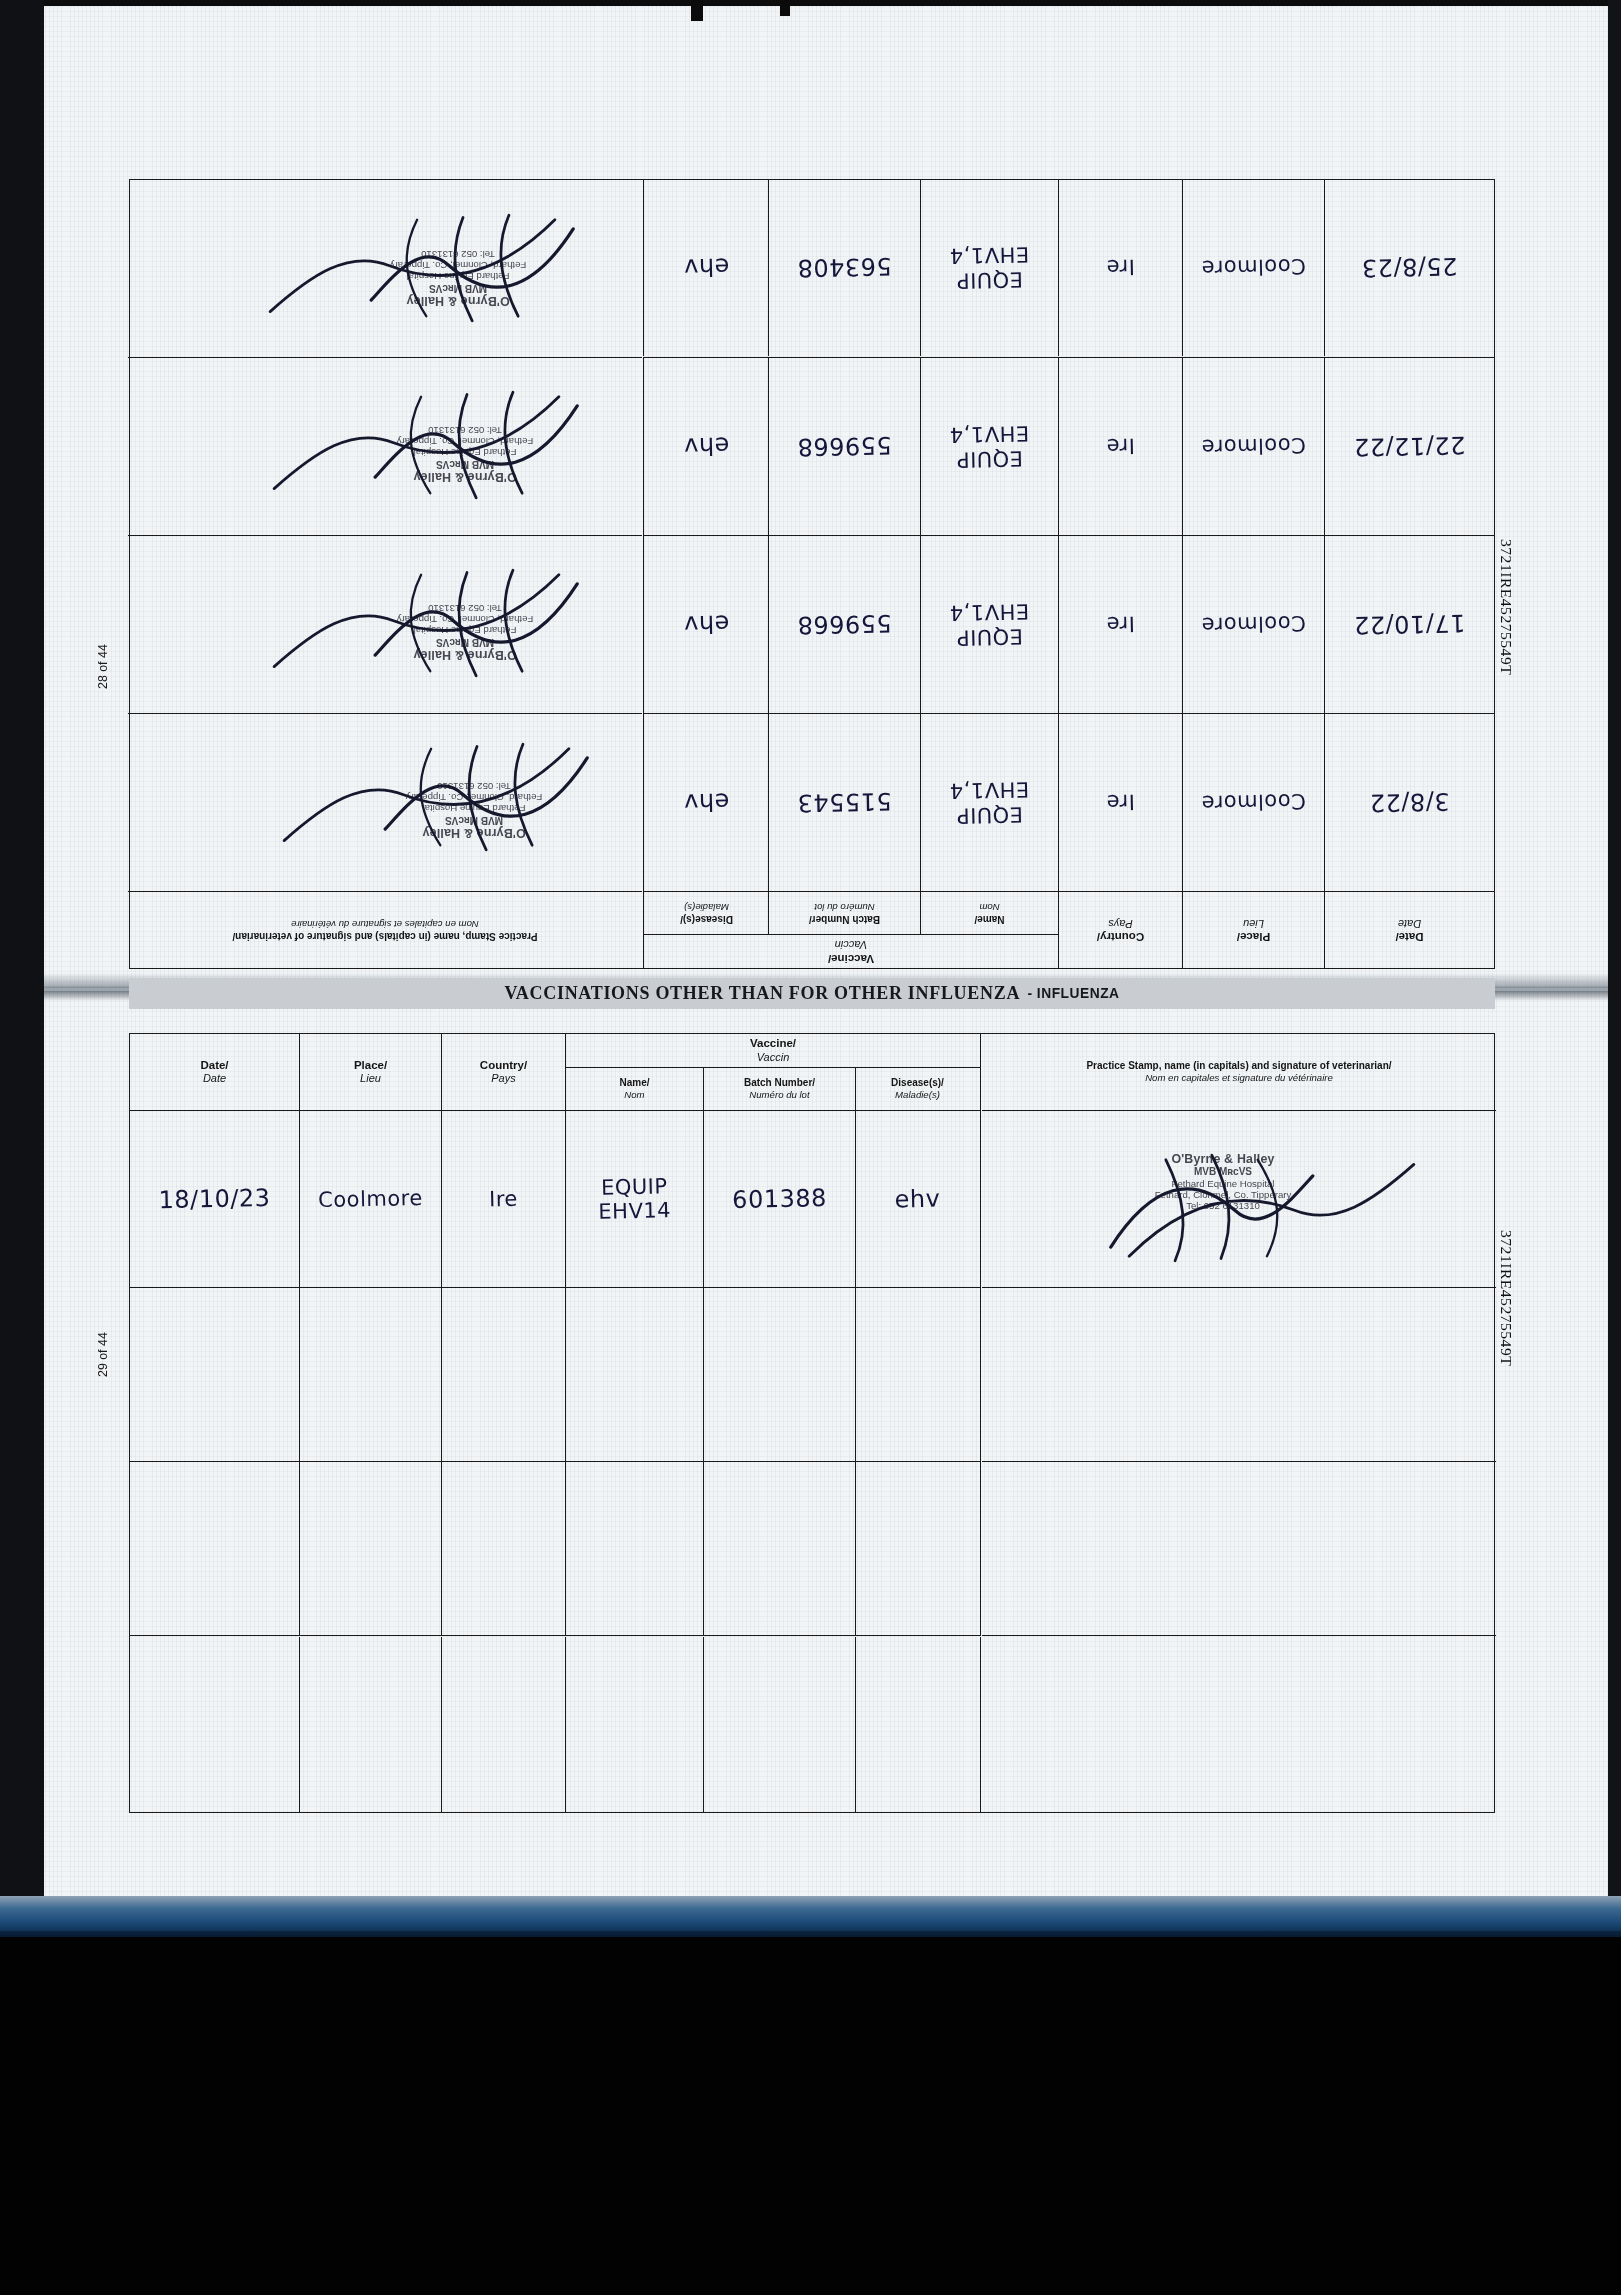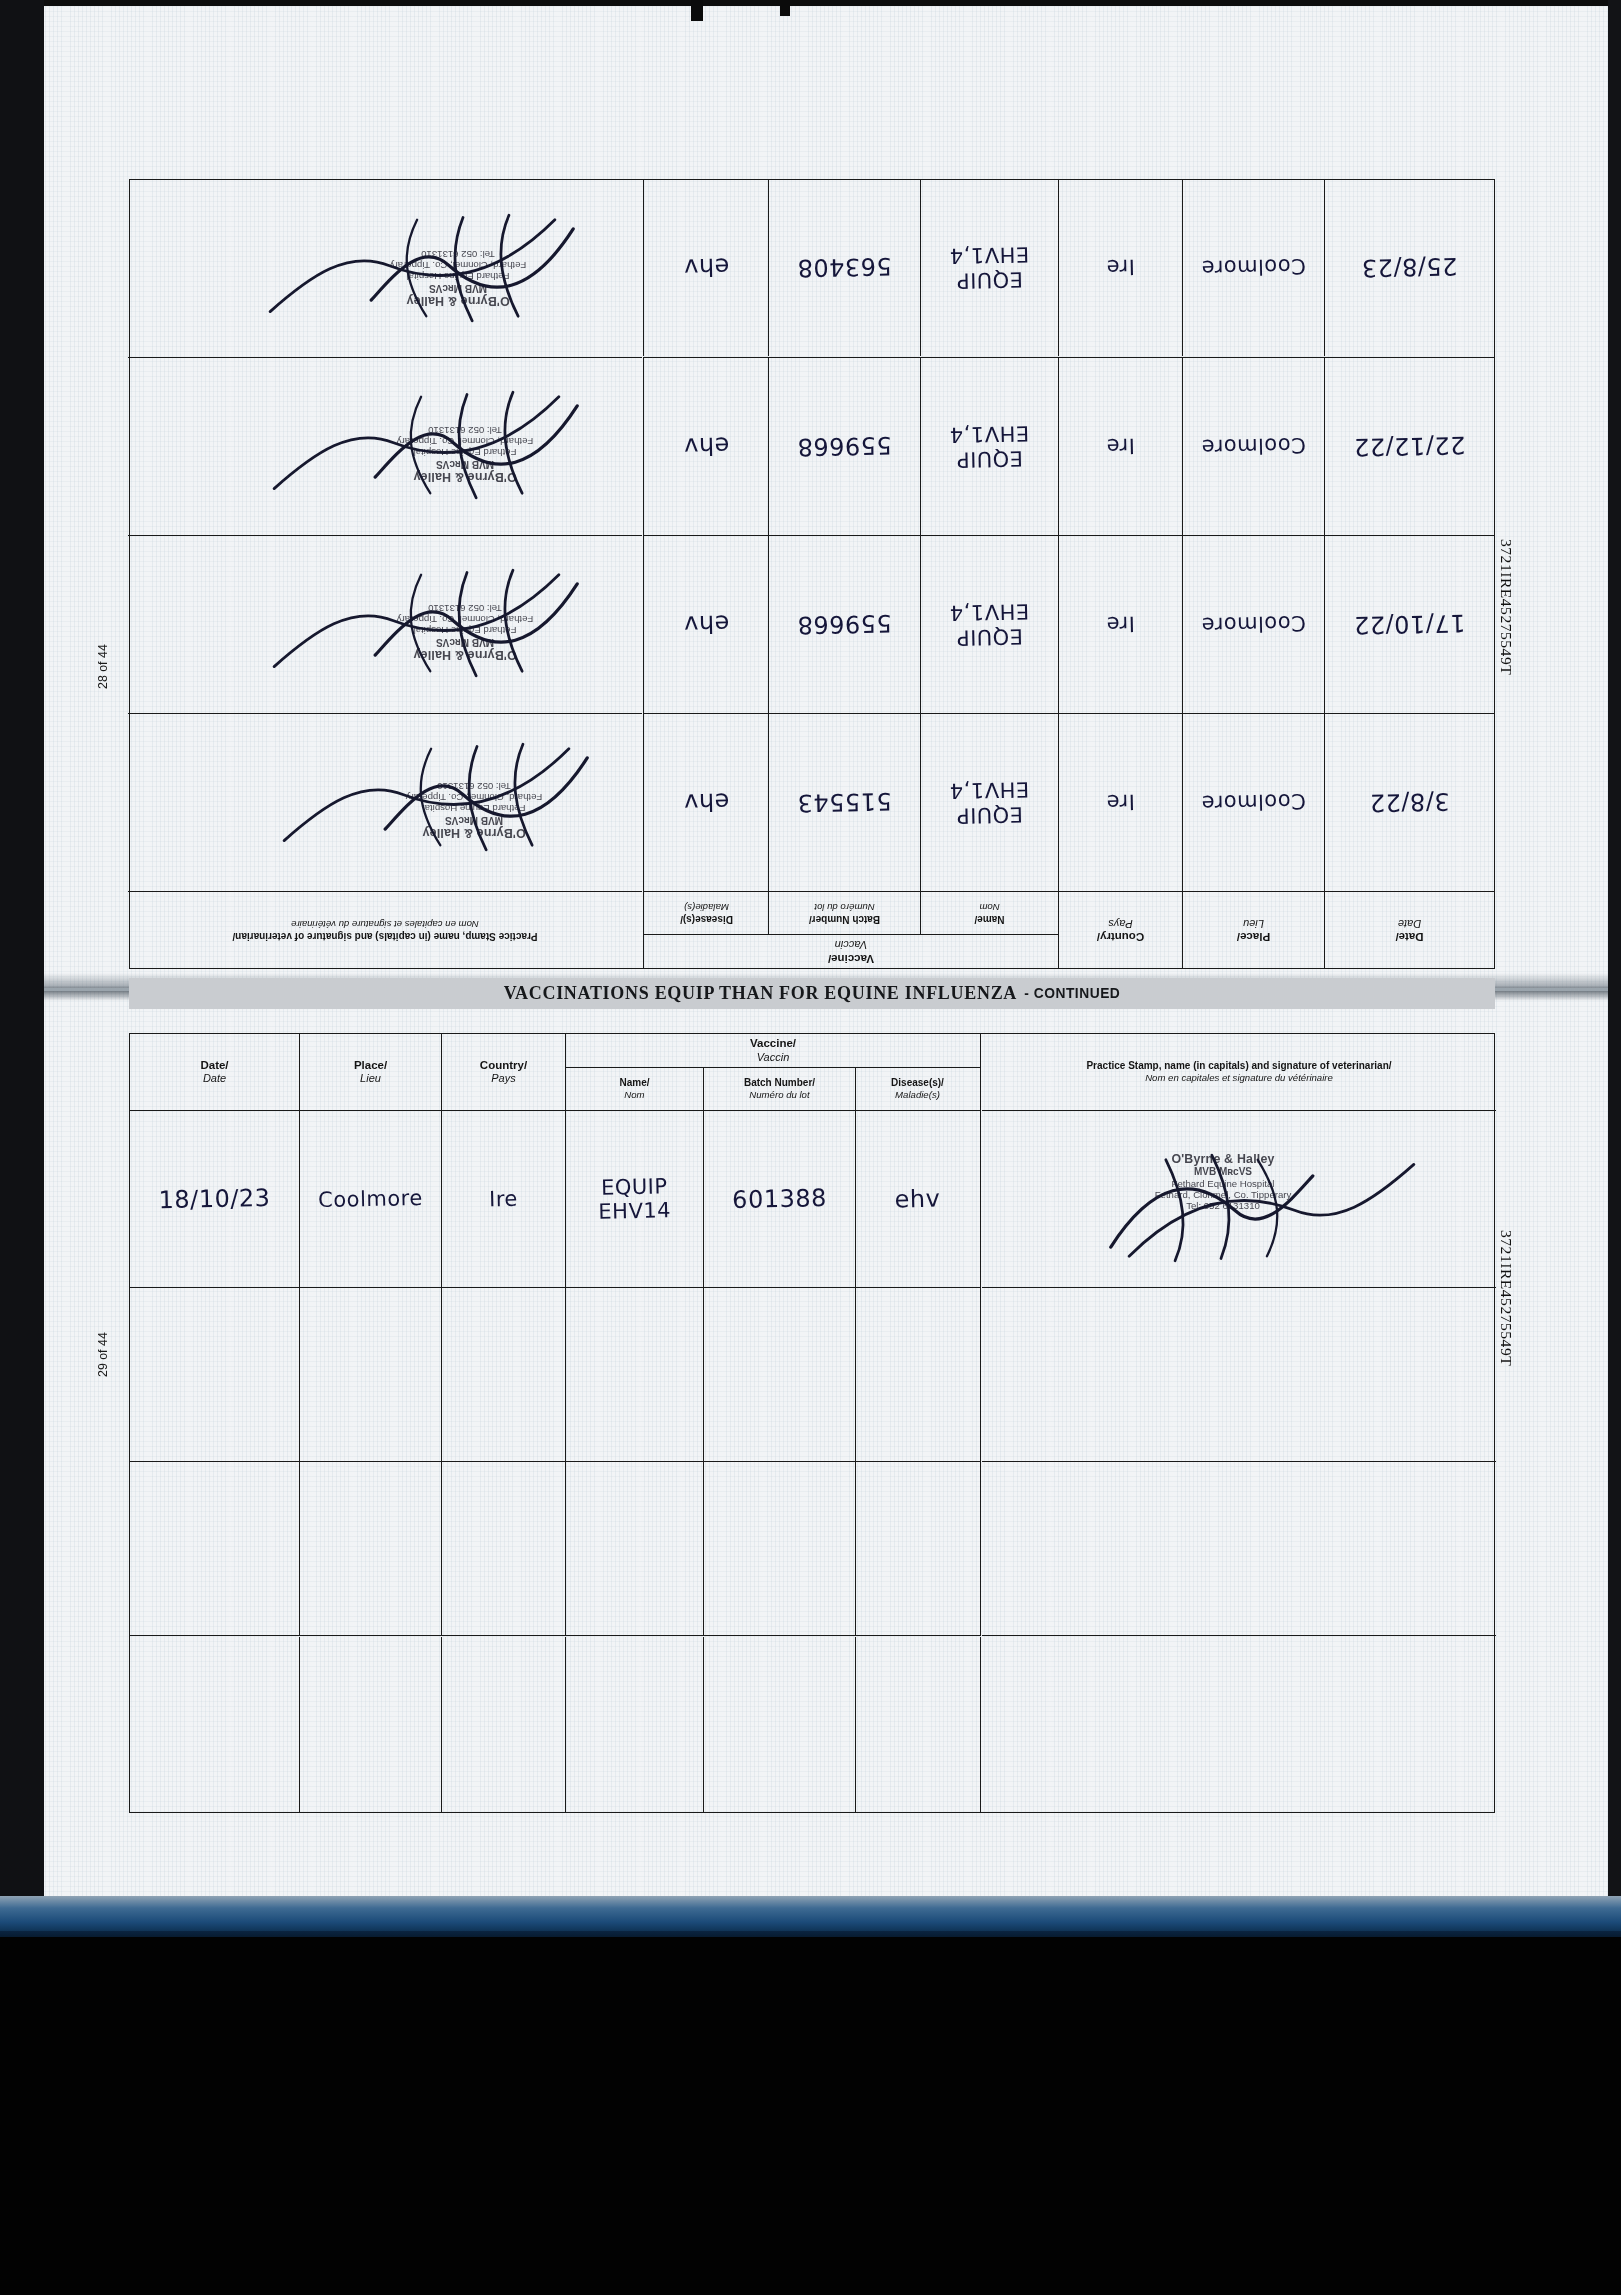--- a/index.html
+++ b/index.html
@@ -452,22 +452,22 @@
       </svg>
     </div>
 
   </div>
 </div>
 
 <div class="pagenum vert-ccw" style="left:96px;top:689px;">28 of 44</div>
 <div class="sidecode vert-cw" style="left:1515px;top:539px;">3721IRE45275549T</div>
 
 <div class="banner" style="left:129px;top:978px;width:1366px;height:31px;">
-  <span>VACCINATIONS EQUIP THAN FOR EQUINE INFLUENZA</span>
-  <span class="cont">- CONTINUED</span>
+  <span>VACCINATIONS OTHER THAN FOR OTHER INFLUENZA</span>
+  <span class="cont">- INFLUENZA</span>
 </div>
 
 <div style="position:absolute;left:129px;top:1033px;width:1366px;height:780px;">
 
   <div class="sheet" style="left:0px;top:0px;width:1366px;height:780px;">
 
     <div class="cellgrid" style="left:0px;top:0px;width:170px;height:77px;">
       <div class="hdr">
         <span>Date/</span>
         <span class="it">Date</span>

